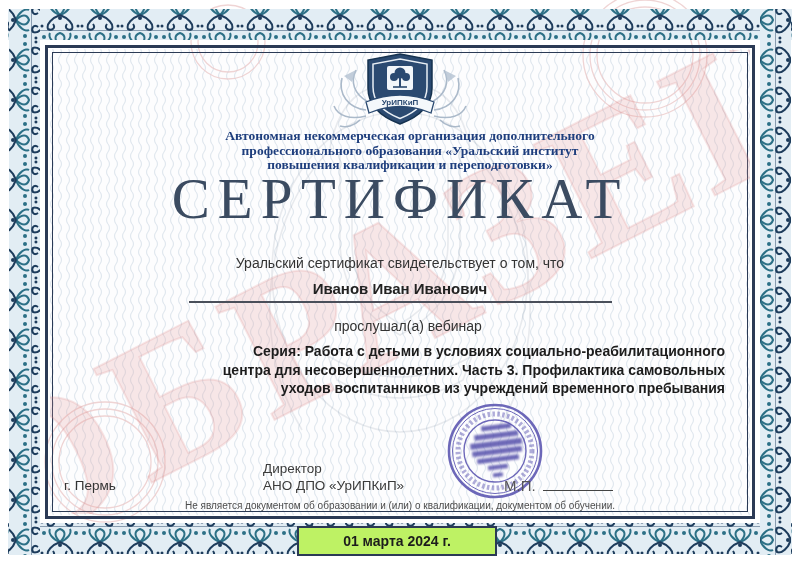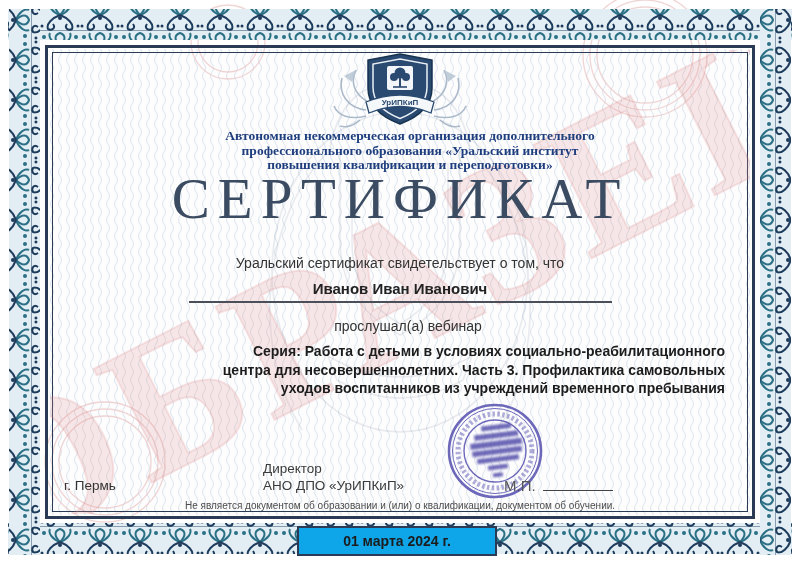--- a/index.html
+++ b/index.html
@@ -32,21 +32,21 @@
   }
   .course span{display:block;}
   .city{left:64px;top:478px;font-size:13.5px;color:#333;}
   .director{left:263px;top:461px;font-size:13.5px;line-height:16.5px;color:#3a3a3a;}
   .director span{display:block;}
   .seal-mark{left:504px;top:477px;font-size:15px;color:#555;}
   .sig-line{left:543px;top:490px;width:70px;border-top:1.5px solid #444;height:0;}
   .disclaimer{left:0;top:500px;width:800px;text-align:center;font-size:10px;color:#4c4c4c;}
   .date-box{
     left:297px;top:526px;width:196px;height:26px;
-    background:#0ea5e9;border:2px solid #2b3a55;
+    background:#bef264;border:2px solid #2b3a55;
     text-align:center;font-size:14px;font-weight:bold;color:#1c1c1c;line-height:26px;
     z-index:6;
   }
 
   
   .wm-clip{left:50px;top:50px;width:700px;height:464px;overflow:hidden;z-index:1;}
   .watermark{
     position:absolute;left:-140px;top:120px;width:980px;text-align:center;white-space:nowrap;
     font-family:"Liberation Serif",serif;font-weight:bold;
     font-size:195px;letter-spacing:8px;

